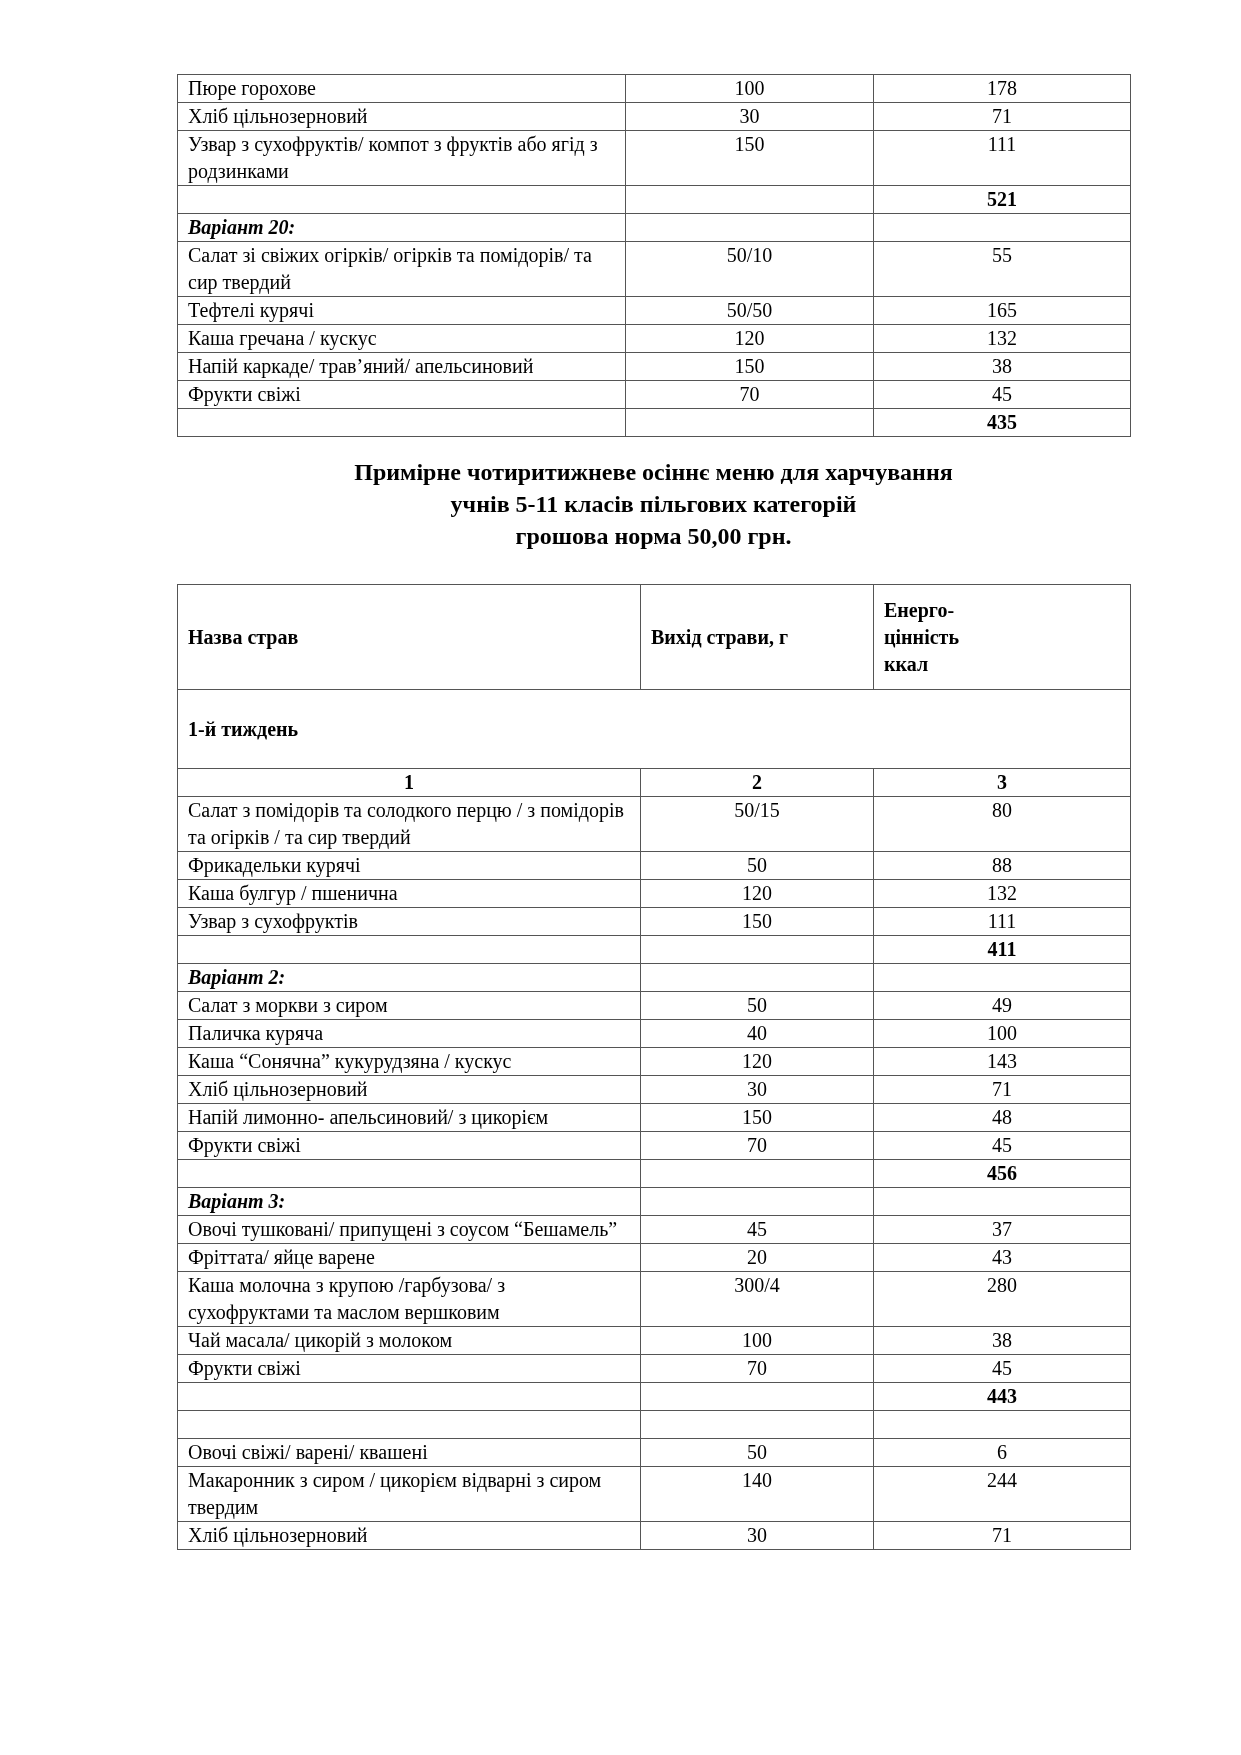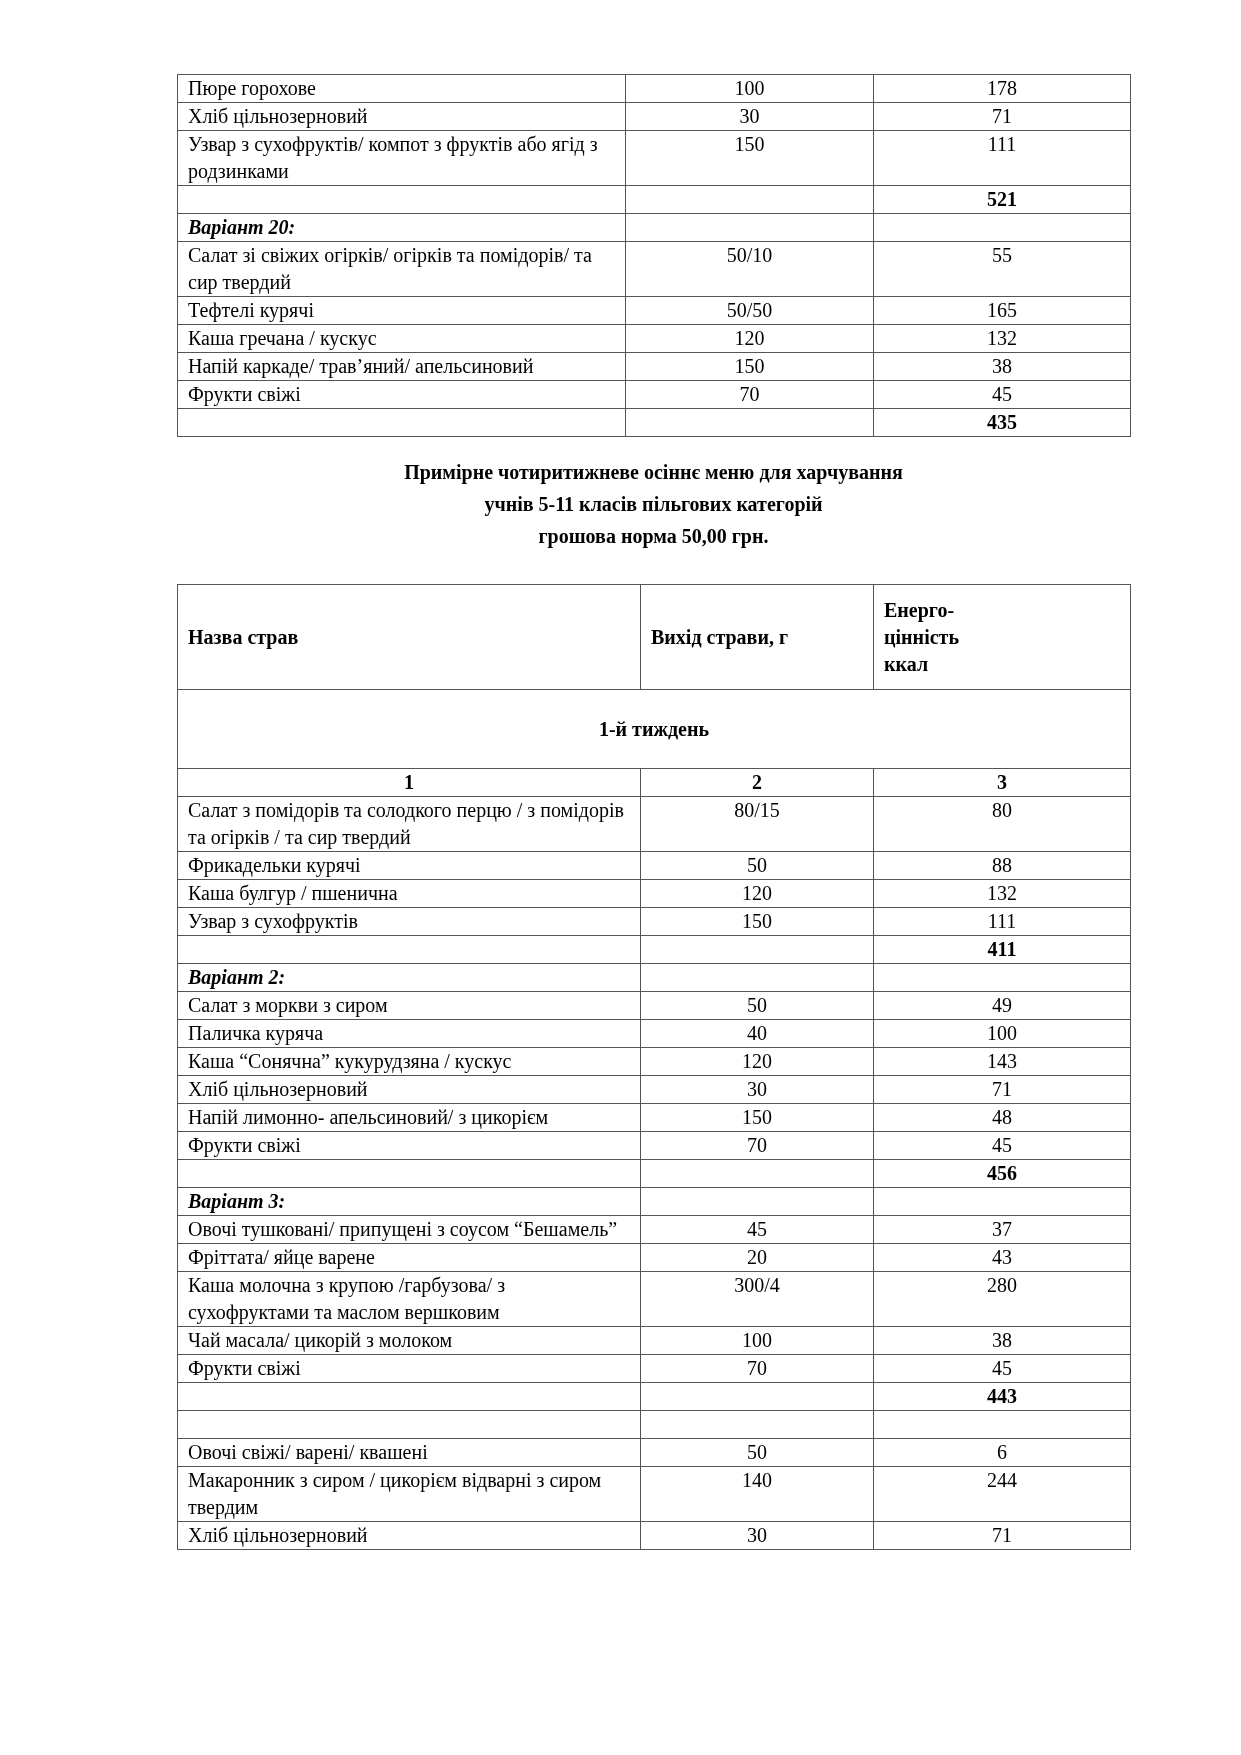--- a/index.html
+++ b/index.html
@@ -8,23 +8,23 @@
   table { border-collapse: collapse; position: absolute; table-layout: fixed; }
   td { border: 1.5px solid #555; font-size: 20px; line-height: 27px; padding: 0 10px; vertical-align: top; }
   td.c { text-align: center; margin-top: 38px; }
   td.b { font-weight: bold; }
   #t1 { left: 177px; top: 74px; width: 953px; }
   #t2 { left: 177px; top: 584px; width: 953px; }
   .col1a { width: 448px; } .col2a { width: 248px; } .col3a { width: 257px; }
   .col1b { width: 463px; } .col2b { width: 233px; } .col3b { width: 257px; }
   td.sec { font-weight: bold; font-style: italic; }
   #title { position: absolute; left: 177px; top: 456px; width: 953px; text-align: center;
-           font-weight: bold; font-size: 20px; line-height: 32px; }
+           font-weight: bold; font-size: 24px; line-height: 32px; }
   .hdr td { font-weight: bold; vertical-align: middle; text-align: left; height: 104px; }
-  .week td { font-weight: bold; text-align: center; vertical-align: middle; height: 78px; }
+  .week td { font-weight: bold; vertical-align: middle; height: 78px; }
   .nums td { font-weight: bold; text-align: center; }
   tr.empty td { height: 27px; }
 </style>
 </head>
 <body>
 
 <table id="t1">
   <colgroup>
       <col class="col1a">
       <col class="col2a">
@@ -116,21 +116,21 @@
     </tr>
     <tr class="nums">
       <td>1</td>
       <td>2</td>
       <td>3</td>
     </tr>
   </thead>
   <tbody id="t2-body">
       <tr>
         <td>Салат  з помідорів та солодкого перцю / з помідорів та огірків / та сир твердий</td>
-        <td class="c">80/15</td>
+        <td class="c">50/15</td>
         <td class="c">80</td>
       </tr>
       <tr>
         <td>Фрикадельки курячі</td>
         <td class="c">50</td>
         <td class="c">88</td>
       </tr>
       <tr>
         <td>Каша булгур / пшенична</td>
         <td class="c">120</td>

